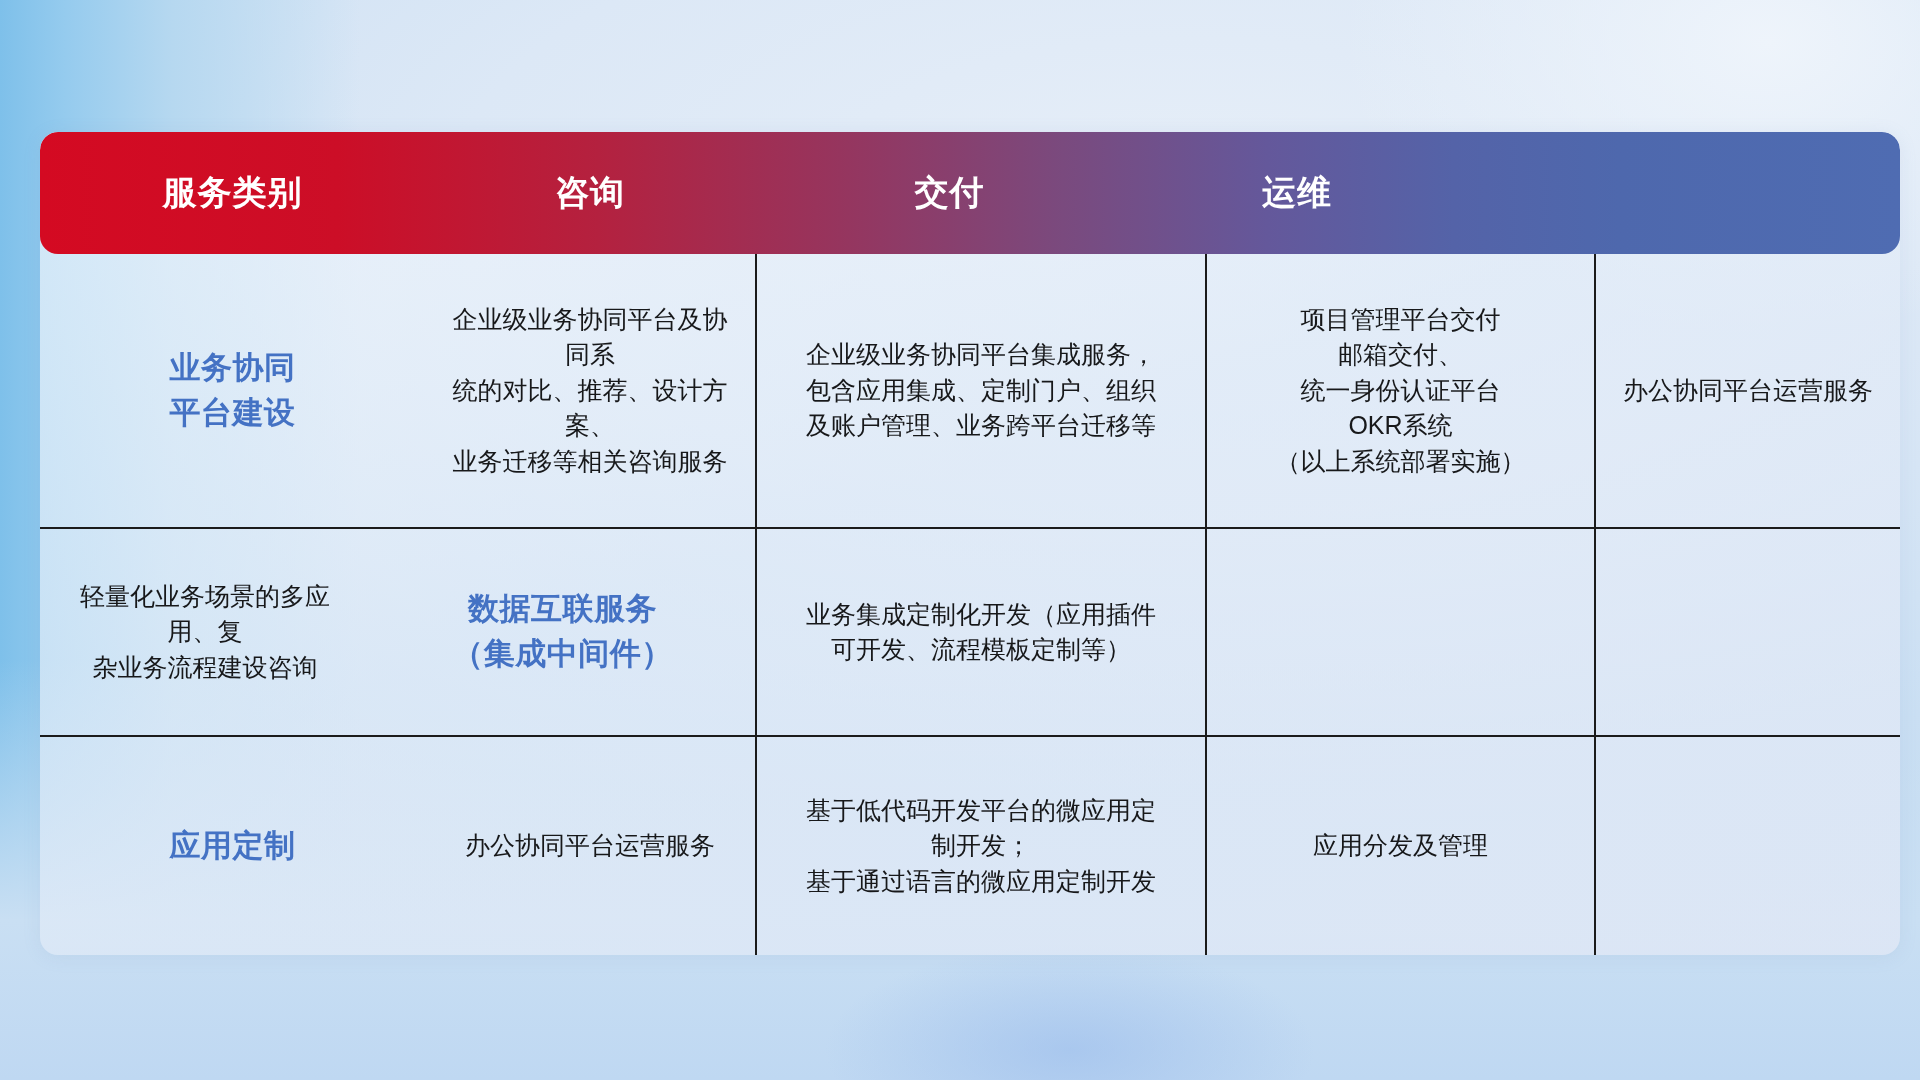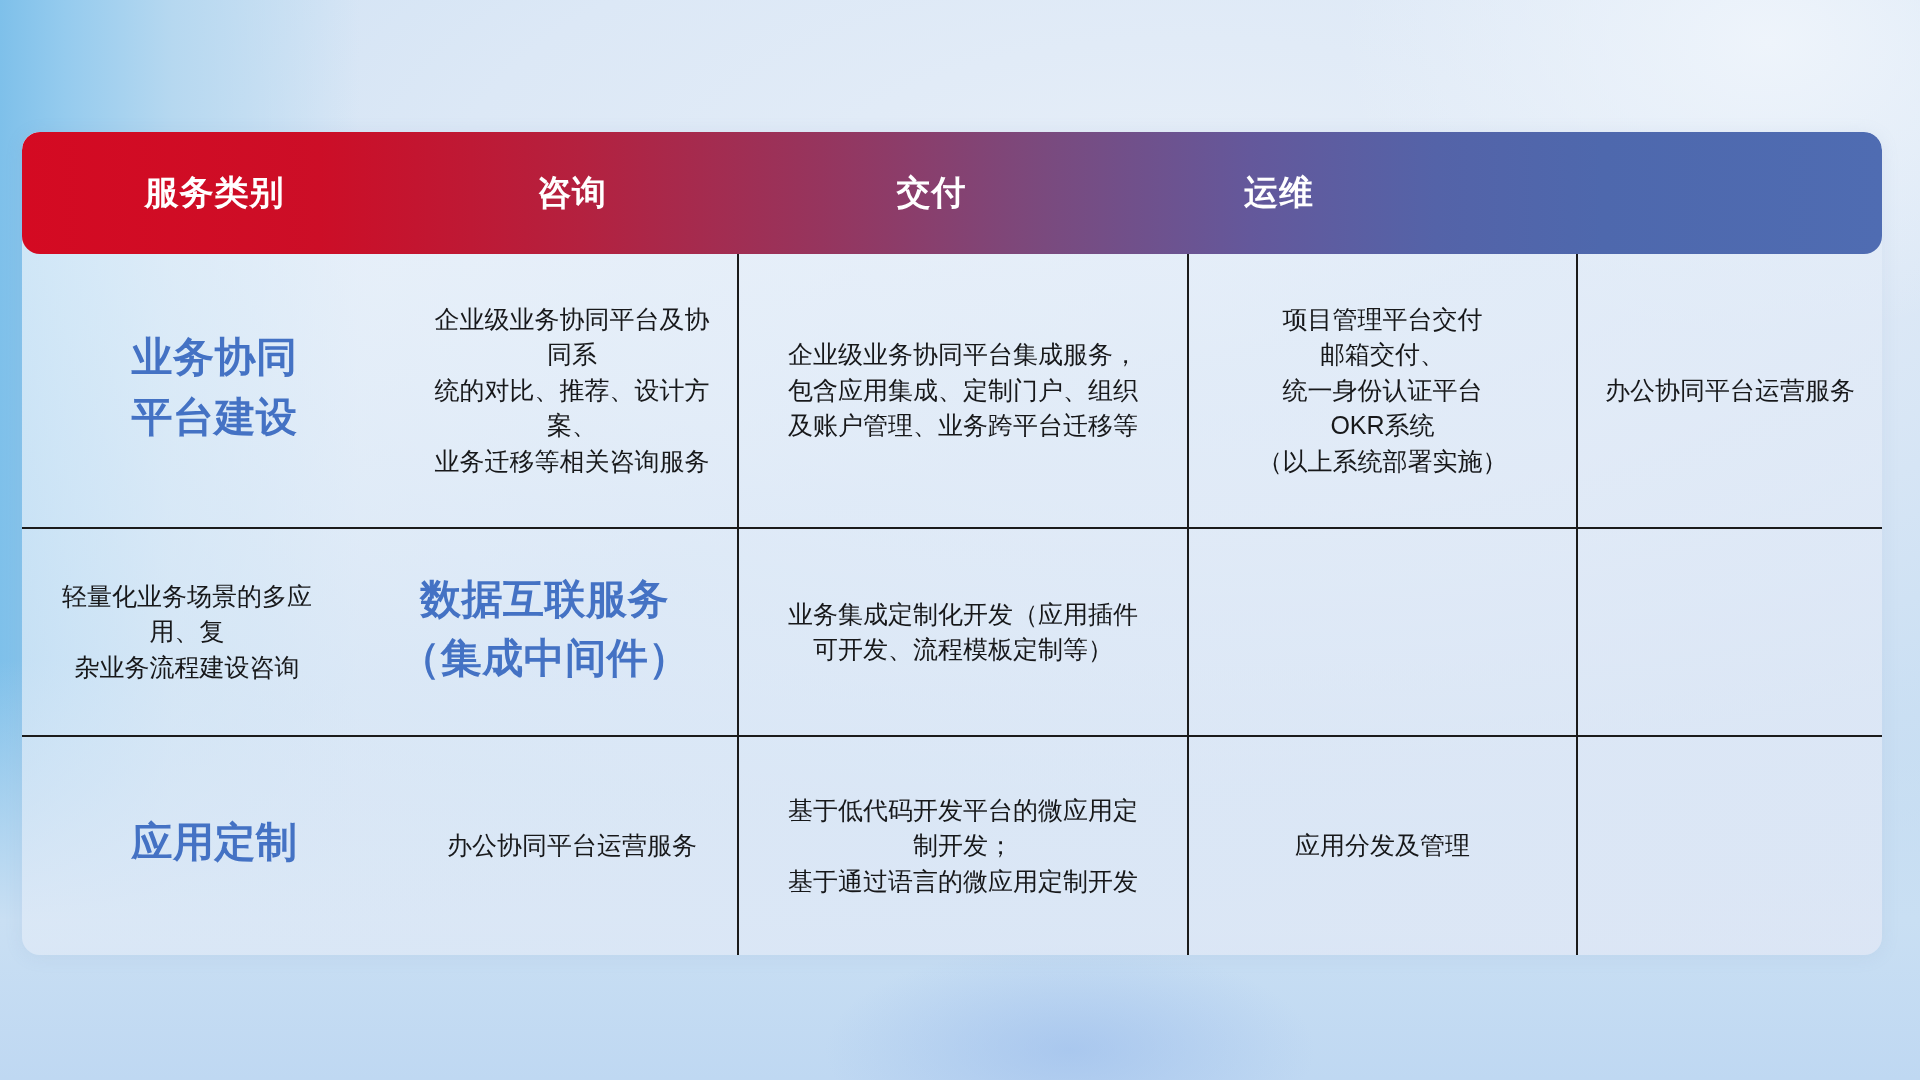--- a/index.html
+++ b/index.html
@@ -27,21 +27,21 @@
     position:absolute;right:0;top:0;width:760px;height:420px;
     background:radial-gradient(80% 100% at 80% 10%, #eef4fb 0%, rgba(238,244,251,0) 70%);
   }
   #bg-glow{
     position:absolute;left:720px;top:900px;width:700px;height:300px;
     background:radial-gradient(50% 50% at 50% 50%, rgba(150,185,235,.55) 0%, rgba(150,185,235,0) 70%);
   }
 
   
   #panel{
-    position:absolute;left:22px;top:132px;width:1860px;height:823px;
+    position:absolute;left:40px;top:132px;width:1860px;height:823px;
     border-radius:18px;
     background:linear-gradient(160deg, rgba(240,246,252,.72) 0%, rgba(226,236,248,.66) 45%, rgba(228,233,246,.70) 100%);
     box-shadow:0 2px 18px rgba(120,150,190,.12);
     overflow:hidden;
   }
 
   
   #header-bar{
     position:absolute;left:0;top:0;width:1860px;height:122px;
     border-radius:18px;
@@ -79,23 +79,22 @@
     box-sizing:border-box;
     display:flex;align-items:center;justify-content:center;
     text-align:center;
     font-size:25px;line-height:1.42;
     color:#17181a;
     padding:4px 16px;
     white-space:pre-line;
   }
   .cell.vline{border-left:2px solid #1b1b1b;}
   .cat{
-    color:#4472c4;font-weight:bold;font-size:41px;line-height:1.45;
+    color:#4472c4;font-weight:bold;font-size:31px;line-height:1.45;
     letter-spacing:.5px;
-    font-family:Liberation Mono, monospace;
   }
 </style>
 </head>
 <body>
 
 <div id="bg-base"></div>
 <div id="bg-left"></div>
 <div id="bg-bottom"></div>
 <div id="bg-topright"></div>
 <div id="bg-glow"></div>

